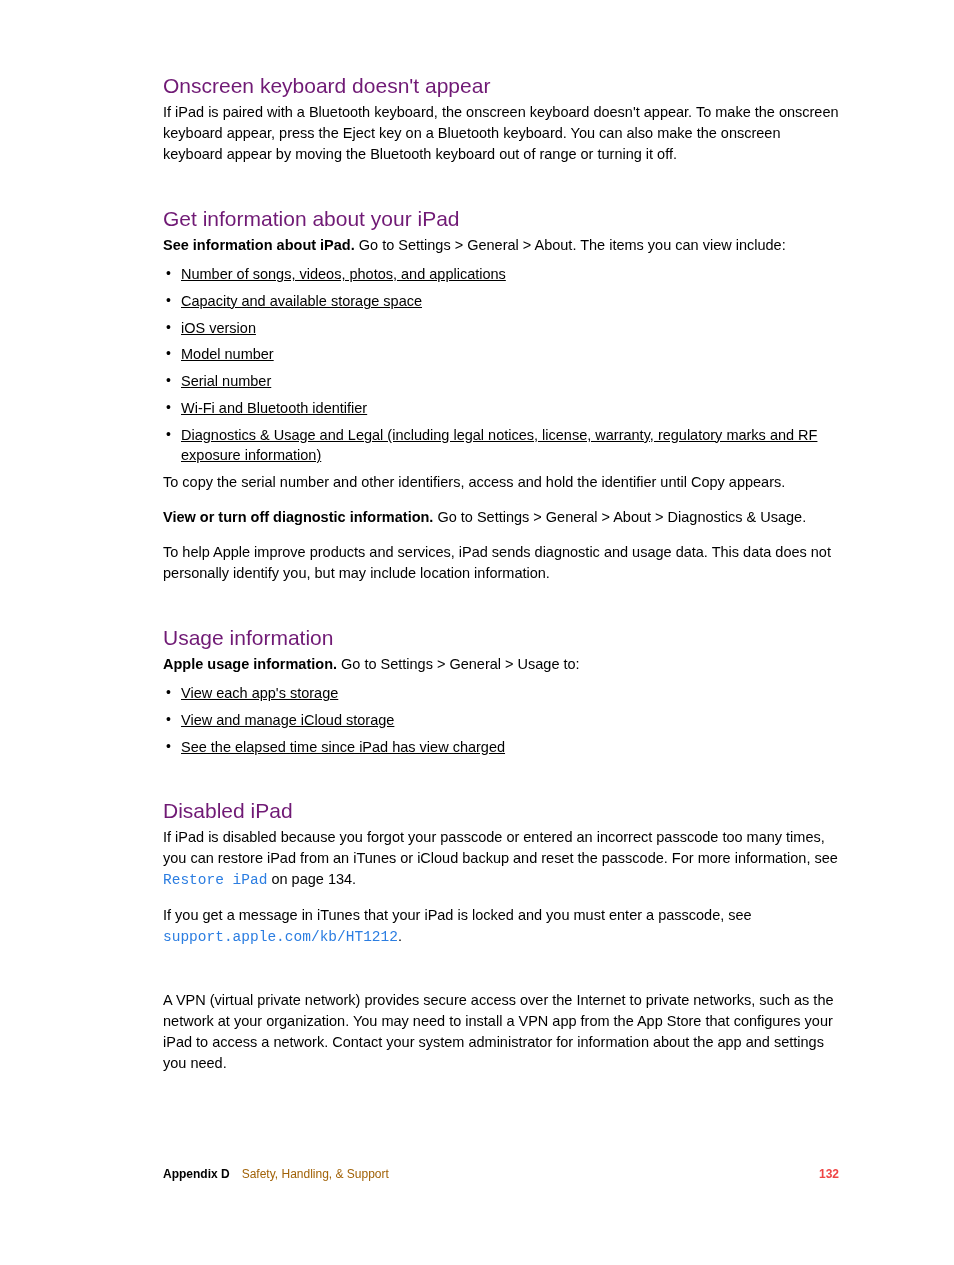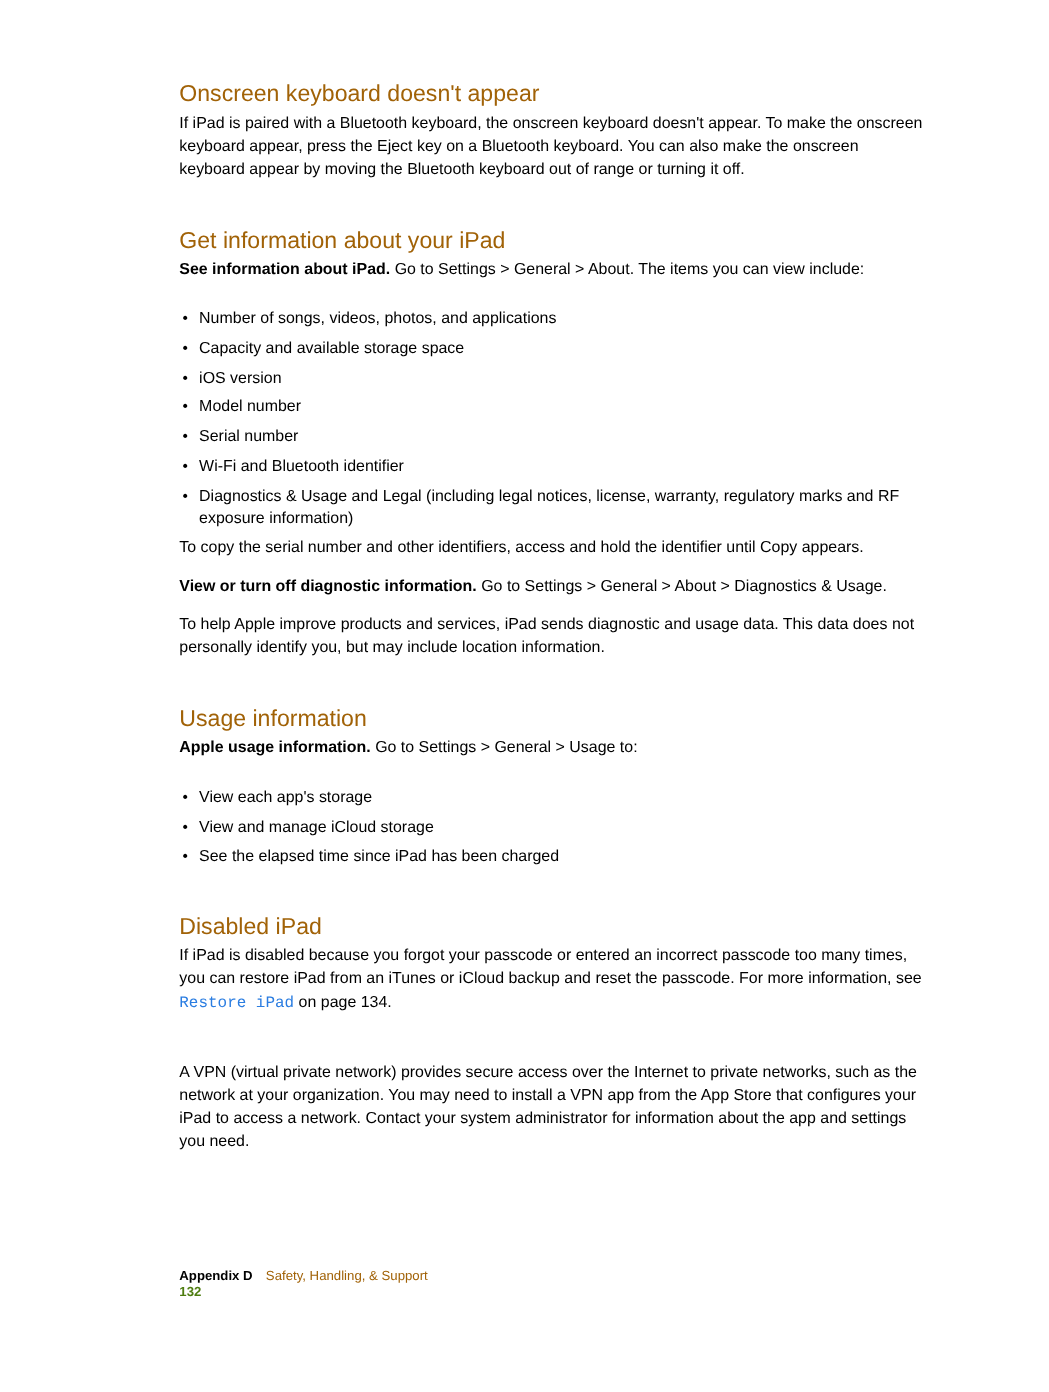--- a/index.html
+++ b/index.html
@@ -12,21 +12,21 @@
       background: #fff;
       width: 954px;
       height: 1265px;
       position: relative;
       color: #000;
     }
     .page-content {
       padding: 74px 115px 0 163px;
     }
     h2 {
-      color: #a16207;
+      color: #701a75;
       font-size: 21px;
       font-weight: 400;
       margin-bottom: 4px;
       margin-top: 0;
     }
     .section {
       margin-bottom: 42px;
     }
     p {
       font-size: 14.5px;
@@ -35,22 +35,23 @@
       margin-bottom: 0;
     }
     .para-gap {
       margin-top: 14px;
     }
     strong {
       font-weight: 600;
     }
     ul {
       list-style: none;
-      margin-top: 24px;
+      margin-top: 8px;
       margin-bottom: 6px;
+      text-decoration: underline;
     }
     ul li {
       font-size: 14.5px;
       line-height: 1.4;
       padding-left: 18px;
       position: relative;
       margin-bottom: 6.5px;
     }
     ul li::before {
       content: "•";
@@ -65,36 +66,35 @@
     }
     .footer {
       position: absolute;
       bottom: 84px;
       left: 163px;
       right: 115px;
       display: flex;
       justify-content: space-between;
       align-items: baseline;
       font-size: 12px;
-      flex-direction: column;
     }
     .footer-left {
       display: flex;
       gap: 12px;
     }
     .footer-appendix {
       font-weight: 600;
       color: #000;
     }
     .footer-title {
       color: #a16207;
     }
     .footer-pagenum {
       font-weight: 600;
-      color: #4d7c0f;
+      color: #ef4444;
     }
   </style>
 </head>
 <body>
 
 <div class="page-content">
 
   <div class="section">
     <h2>Onscreen keyboard doesn't appear</h2>
     <p>If iPad is paired with a Bluetooth keyboard, the onscreen keyboard doesn't appear. To make the onscreen keyboard appear, press the Eject key on a Bluetooth keyboard. You can also make the onscreen keyboard appear by moving the Bluetooth keyboard out of range or turning it off.</p>
@@ -116,27 +116,28 @@
     <p class="para-gap"><strong>View or turn off diagnostic information.</strong><span> Go to Settings &gt; General &gt; About &gt; Diagnostics &amp; Usage.</span></p>
     <p class="para-gap">To help Apple improve products and services, iPad sends diagnostic and usage data. This data does not personally identify you, but may include location information.</p>
   </div>
 
   <div class="section">
     <h2>Usage information</h2>
     <p><strong>Apple usage information.</strong><span> Go to Settings &gt; General &gt; Usage to:</span></p>
     <ul>
       <li>View each app's storage</li>
       <li>View and manage iCloud storage</li>
-      <li>See the elapsed time since iPad has been charged</li>
+      <li>See the elapsed time since iPad has view charged</li>
     </ul>
   </div>
 
   <div class="section">
     <h2>Disabled iPad</h2>
     <p><span>If iPad is disabled because you forgot your passcode or entered an incorrect passcode too many times, you can restore iPad from an iTunes or iCloud backup and reset the passcode. For more information, see </span><span class="link">Restore iPad</span><span> on page 134.</span></p>
+    <p class="para-gap"><span>If you get a message in iTunes that your iPad is locked and you must enter a passcode, see </span><span class="link">support.apple.com/kb/HT1212</span><span>.</span></p>
   </div>
 
   <div class="section">
     <p>A VPN (virtual private network) provides secure access over the Internet to private networks, such as the network at your organization. You may need to install a VPN app from the App Store that configures your iPad to access a network. Contact your system administrator for information about the app and settings you need.</p>
   </div>
 
 </div>
 
 <div class="footer">
   <div class="footer-left">

